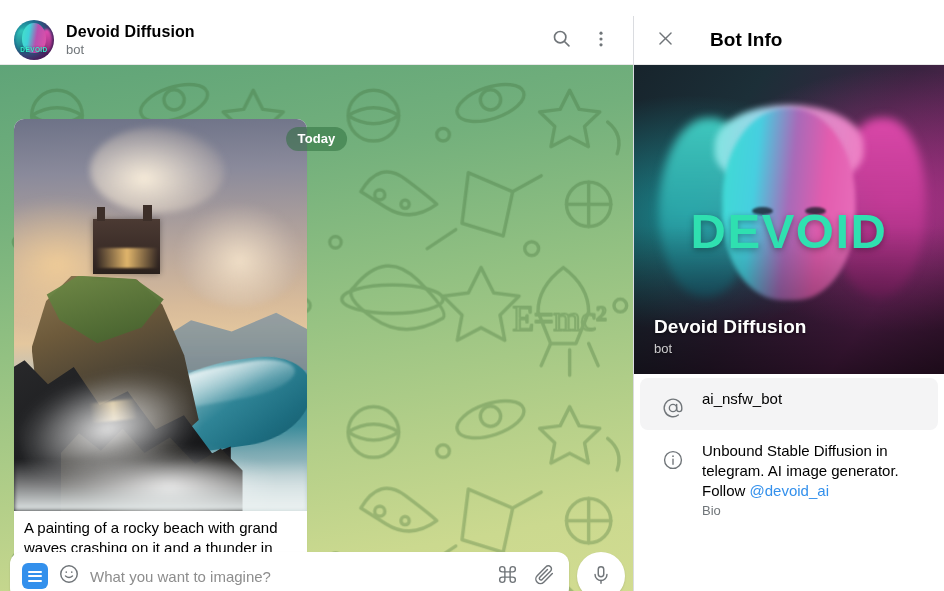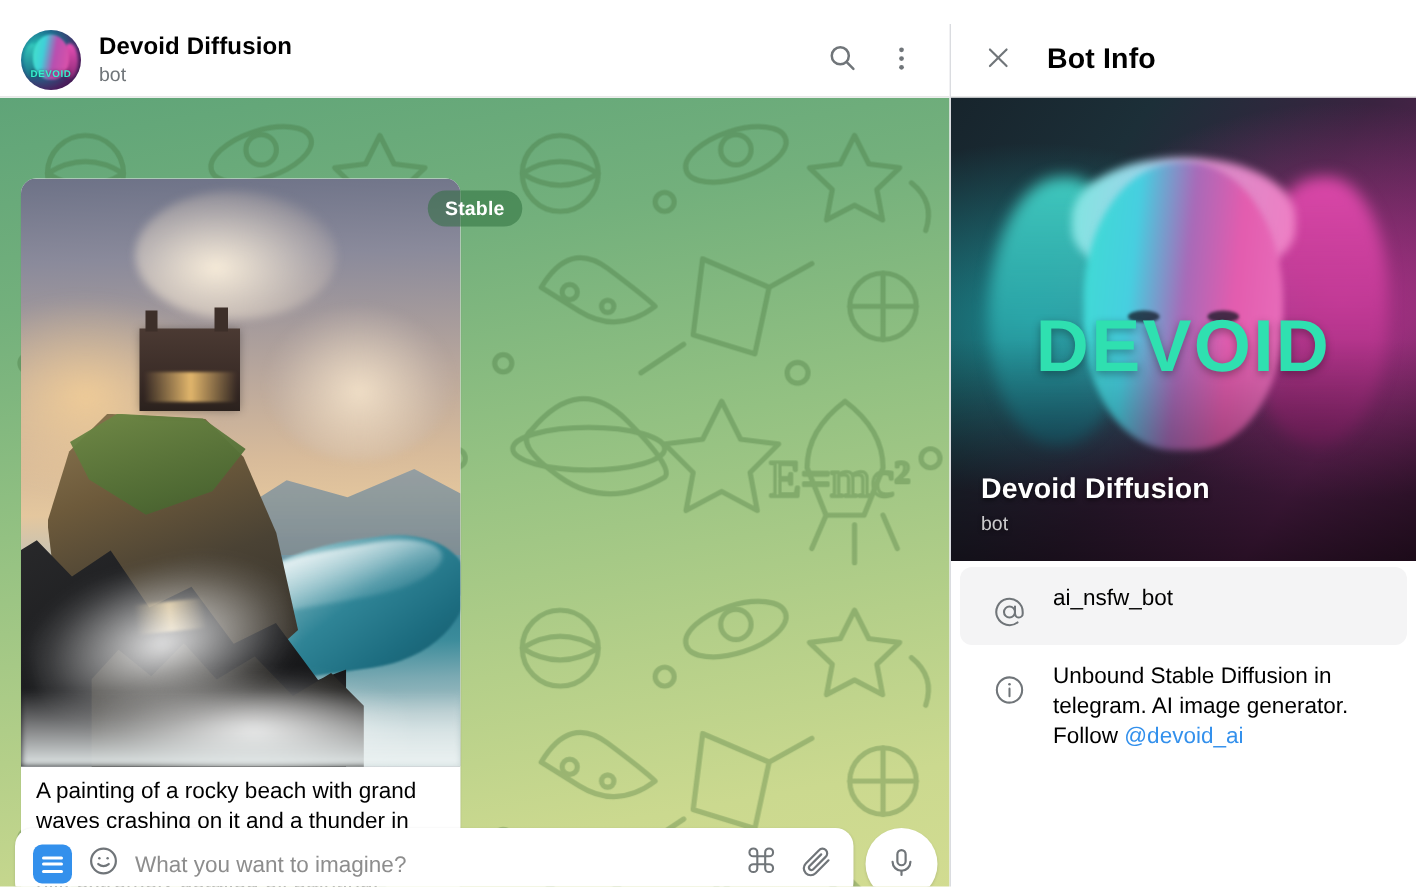--- a/index.html
+++ b/index.html
@@ -195,21 +195,21 @@
   .cmp-icon { color: #707579; display: flex; align-items: center; cursor: pointer; flex: 0 0 auto; padding: 0 3px; }
   .mic-btn {
     width: 48px; height: 48px; border-radius: 50%; background: #fff; border: none;
     display: flex; align-items: center; justify-content: center; cursor: pointer;
     color: #707579; box-shadow: 0 1px 2px rgba(0,0,0,.14); flex: 0 0 auto;
   }
 
   
   .info-pane { width: 310px; height: 591px; background: #fff; display: flex; flex-direction: column; overflow: hidden; }
   .info-header {
-    height: 49px; min-height: 49px; display: flex; align-items: center; gap: 16px;
+    height: 49px; min-height: 49px; display: flex; align-items: center; gap: 28px;
     padding: 0 14px; border-bottom: 1px solid #e8e8e8; text-align: center;
   }
   .close-btn {
     width: 34px; height: 34px; border-radius: 50%; border: none; background: transparent;
     display: flex; align-items: center; justify-content: center; cursor: pointer; color: #707579;
   }
   .info-title { font-size: 19px; font-weight: bold; color: #000; letter-spacing: .1px; }
 
   .profile-banner { position: relative; width: 310px; height: 309px; overflow: hidden; flex: 0 0 auto; }
   .pb-bg {
@@ -370,21 +370,21 @@
             <div class="rocks"></div>
             <div class="rocks2"></div>
             <div class="rock-hl"></div>
             <div class="spray1"></div>
             <div class="spray2"></div>
             <div class="foam"></div>
           </div>
           <div class="msg-text">A painting of a rocky beach with grand waves crashing on it and a thunder in the background with a mansion on the hill, extremely detailed oil painting, volumetric</div>
         </div>
 
-        <div class="date-chip">Stable</div>
+        <div class="date-chip">Today</div>
       </div>
 
       <div class="composer-wrap">
         <div class="composer">
           <button class="cmp-menu">
             <i></i>
             <i></i>
             <i></i>
           </button>
           <span class="cmp-emoji">
@@ -471,18 +471,19 @@
       <div class="info-row">
         <span class="row-icon">
           <svg width="22" height="22" viewBox="0 0 24 24" fill="none" stroke="currentColor" stroke-width="1.5">
             <circle cx="12" cy="12" r="9.2"></circle>
             <line x1="12" y1="11" x2="12" y2="16.6" stroke-linecap="round"></line>
             <circle cx="12" cy="7.8" r=".95" fill="currentColor" stroke="none"></circle>
           </svg>
         </span>
         <div class="row-body">
           <div class="row-value"><span>Unbound Stable Diffusion in telegram. AI image generator. Follow </span><a class="row-link" href="#">@devoid_ai</a></div>
+          <div class="row-label">Bio</div>
         </div>
       </div>
 
     </div>
   </div>
 </div>
 
 </body></html>

